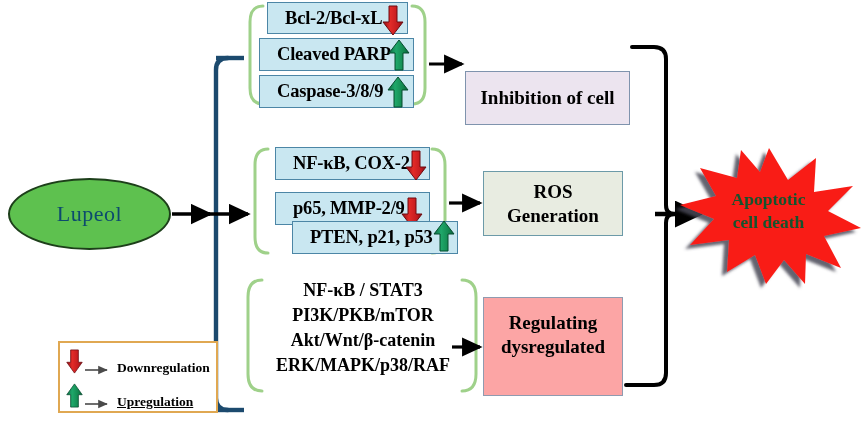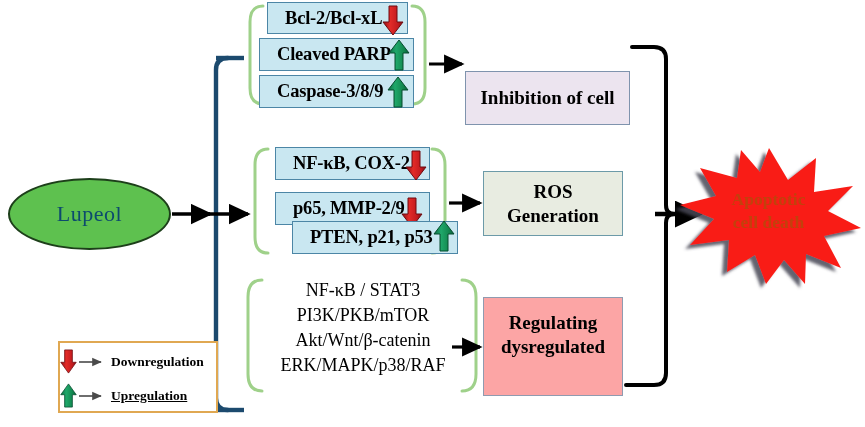--- a/index.html
+++ b/index.html
@@ -69,21 +69,21 @@
   
   #pathway-list {
     position: absolute;
     left: 252px;
     top: 278px;
     width: 222px;
     text-align: center;
   }
   #pathway-list .pline {
     font-size: 18px;
-    font-weight: normal;
+    font-weight: bold;
     color: #000;
     line-height: 25px;
     white-space: nowrap;
   }
   
   .outcome-box {
     position: absolute;
     box-sizing: border-box;
     display: flex;
     align-items: center;
@@ -109,40 +109,40 @@
     height: 136px;
   }
   #apoptosis-burst .burst-label {
     position: absolute;
     left: 0;
     top: 40px;
     width: 185px;
     text-align: center;
     font-size: 17.5px;
     font-weight: bold;
-    color: #c2410c;
+    color: #14532d;
     line-height: 23px;
     pointer-events: none;
   }
   
   #legend-box {
     position: absolute;
     left: 58px;
     top: 341px;
     width: 160px;
     height: 72px;
     border: 2px solid #e0a852;
     background: #ffffff;
     box-sizing: border-box;
   }
   .legend-row {
     position: absolute;
-    left: 0;
+    left: 6px;
     display: flex;
-    align-items: center;
+    align-items: flex-end;
   }
   #legend-row-down { top: 4px; }
   #legend-row-up   { top: 38px; text-decoration: underline; }
   .legend-row .legend-text {
     font-size: 13.5px;
     font-weight: bold;
     color: #000;
     margin-left: 4px;
     white-space: nowrap;
   }

